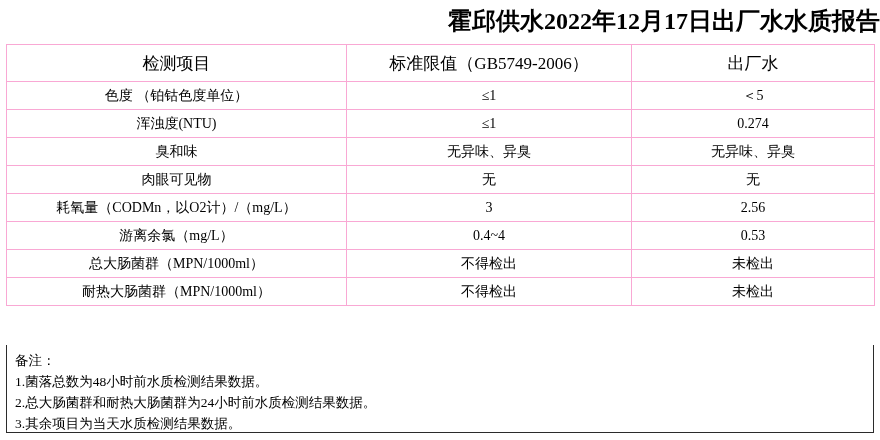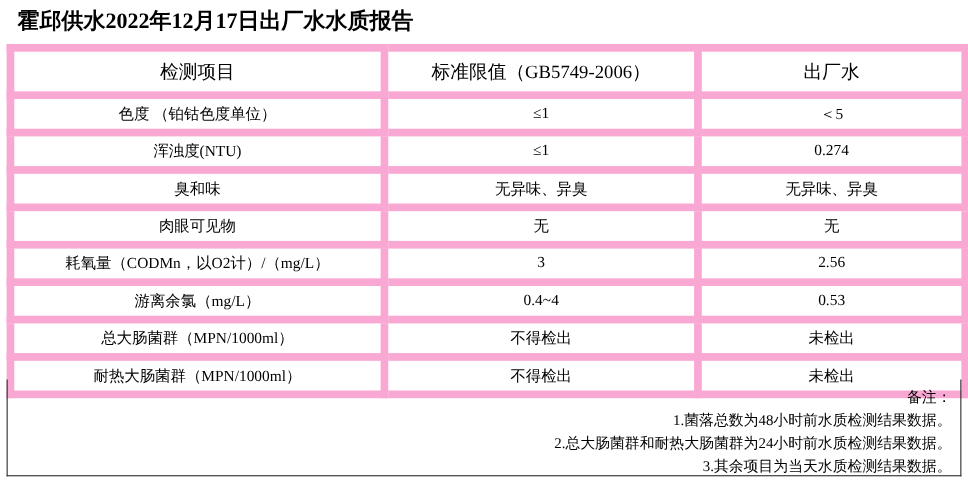--- a/index.html
+++ b/index.html
@@ -14,36 +14,36 @@
     color: #000000;
     overflow: hidden;
   }
   .report {
     width: 880px;
     height: 440px;
     box-sizing: border-box;
     position: relative;
   }
   .title {
-    text-align: left;
-    font-size: 20px;
+    text-align: right;
+    font-size: 24px;
     font-weight: bold;
     letter-spacing: 0px;
     padding: 8px 0 10px 16px;
     line-height: 1.1;
     font-family: "Liberation Serif", "DejaVu Serif", serif;
   }
   table.wq {
     border-collapse: collapse;
     width: 868px;
     margin: 0 6px;
     table-layout: fixed;
   }
   table.wq td, table.wq th {
-    border: 7px solid #f9a8d4;
+    border: 1px solid #f9a8d4;
     text-align: center;
     vertical-align: middle;
     font-size: 14px;
     font-family: "Liberation Serif", "DejaVu Serif", serif;
     padding: 0;
   }
   table.wq thead th {
     height: 36px;
     font-weight: normal;
     font-size: 17px;
@@ -61,21 +61,21 @@
     left: 6px;
     top: 345px;
     width: 868px;
     box-sizing: border-box;
     border: 1px solid #2b2b2b;
     border-top: none;
     height: 88px;
     padding: 6px 8px 0 8px;
     font-size: 13.5px;
     line-height: 1.55;
-    text-align: right;
+    text-align: left;
   }
   .notes .note-line {
     display: block;
     white-space: nowrap;
   }
 </style>
 </head>
 <body>
 
 <div class="report">

